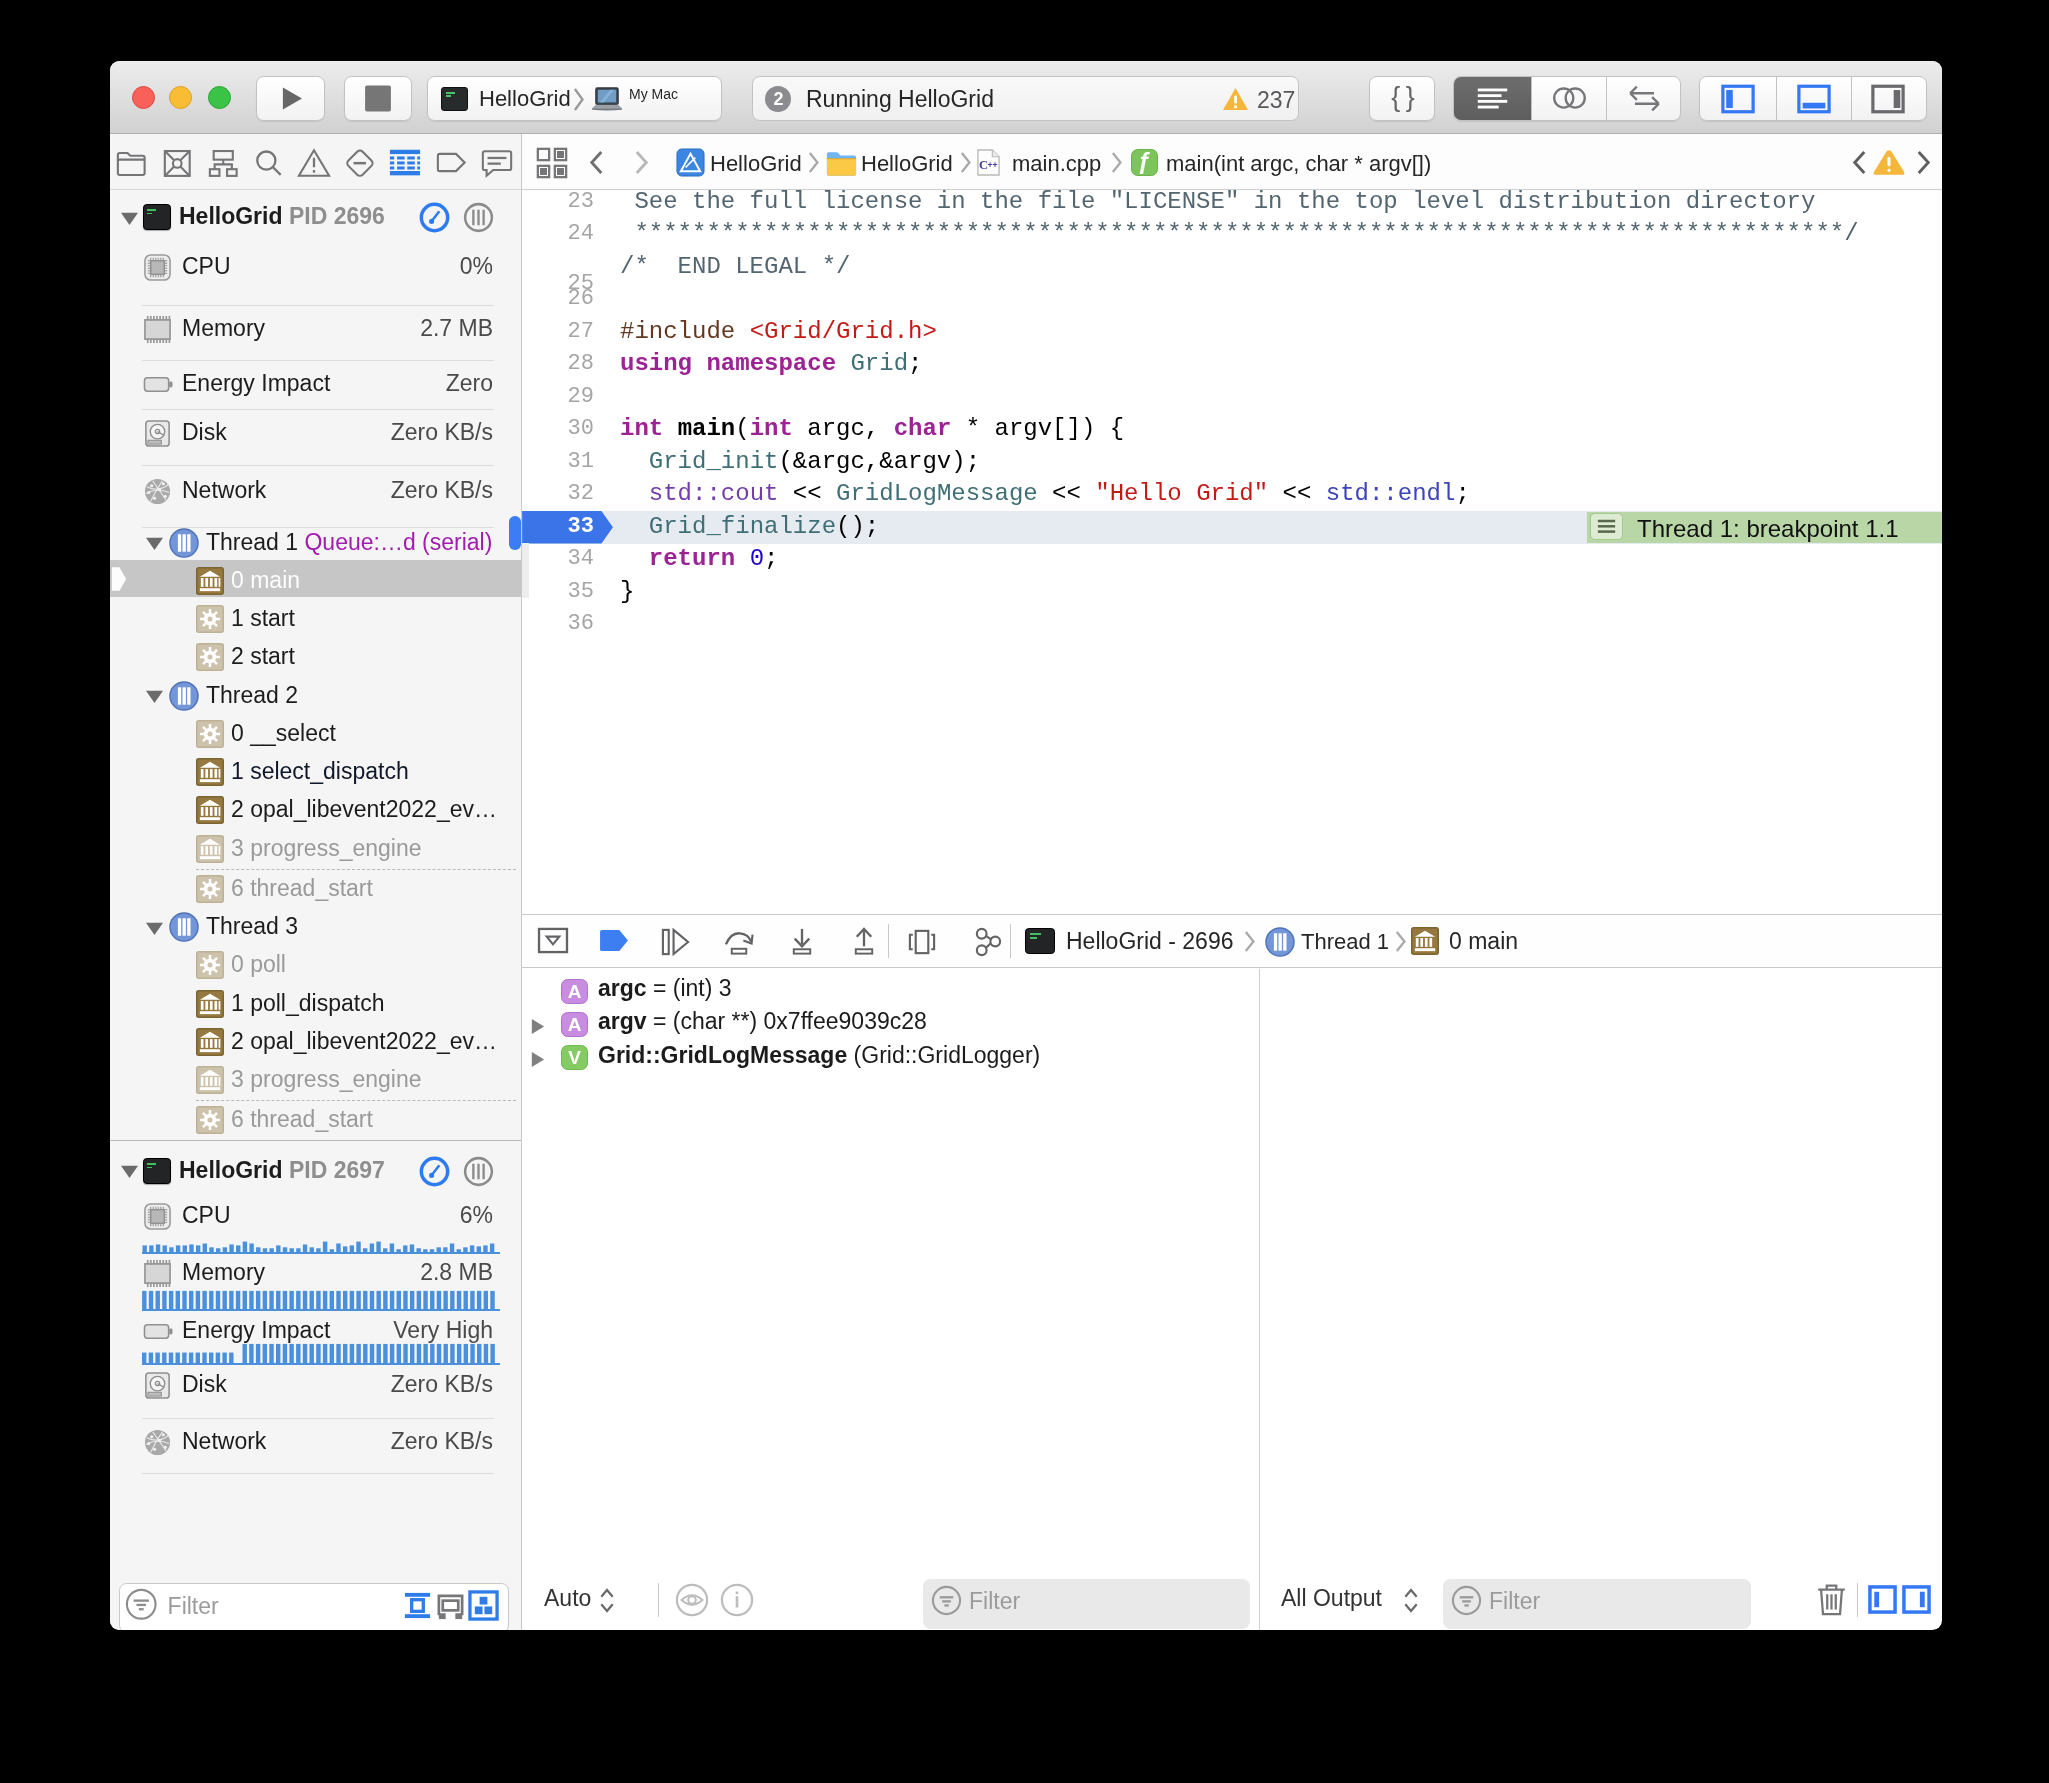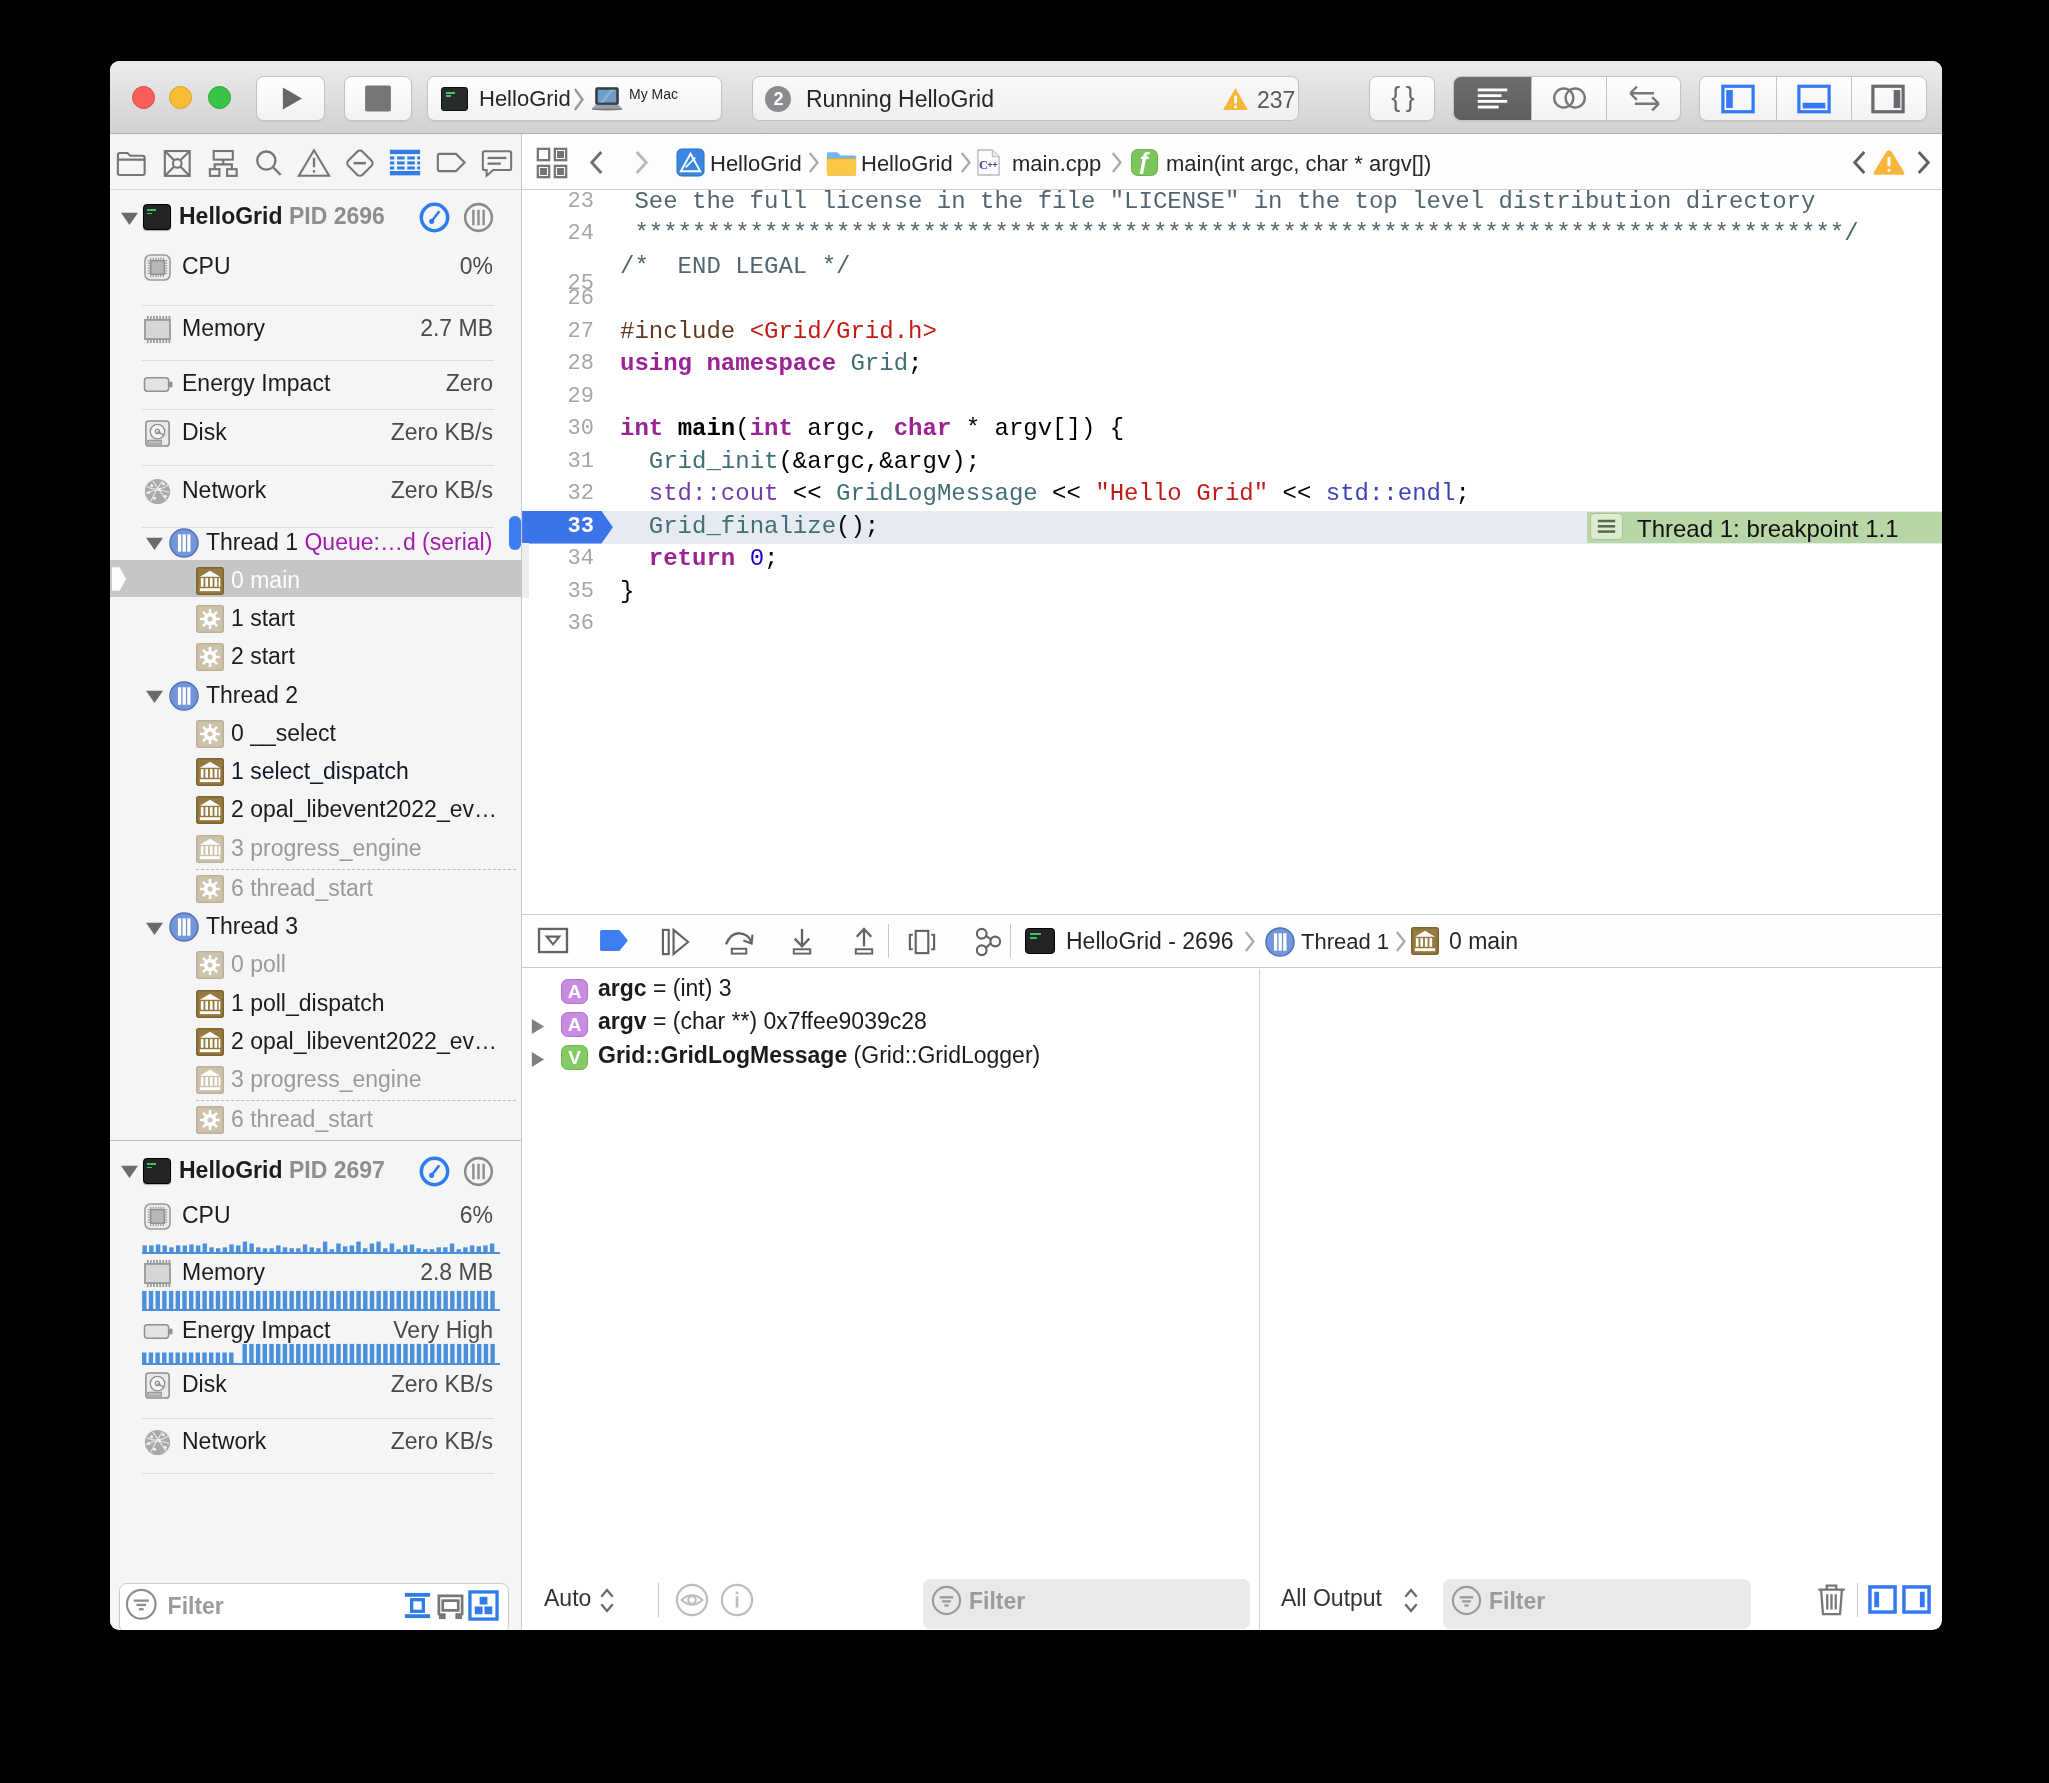--- a/index.html
+++ b/index.html
@@ -32,21 +32,21 @@
 .pu{color:#703daa;}
 .ib{color:#3d43b8;}
 .nb{color:#1c00cf;}
 
 #dbgbar{position:absolute;left:412px;top:853px;width:1420px;height:54px;background:#fefefe;border-top:1px solid #c9c9c9;border-bottom:1px solid #c9c9c9;}
 #vars{position:absolute;left:412px;top:908px;width:737px;height:602px;background:#fff;}
 #consoledivider{position:absolute;left:1149px;top:908px;width:1px;height:661px;background:#d0d0d0;}
 #console{position:absolute;left:1150px;top:908px;width:683px;height:661px;background:#fff;}
 .lldb{font-family:"Liberation Mono",monospace;font-weight:bold;font-size:22px;color:#5b76e2;}
 
-.filterfield{position:absolute;height:50px;border-radius:7.6px;font-weight:bold;}
+.filterfield{position:absolute;height:50px;border-radius:7.6px;}
 .fgray{background:#e9e9e9;}
 .fwhite{background:#fff;border:1px solid #c9c9c9;}
 .ftext{position:absolute;top:8.6px;font-size:23px;color:#9b9b9b;}
 </style>
 </head>
 <body>
 <div id="win">
   <div id="titlebar">
     <div class="light" style="left:22px;background:#f9605a;border:1px solid #df4a43;"></div>
     <div class="light" style="left:59px;background:#f8bd35;border:1px solid #dfa023;"></div>

